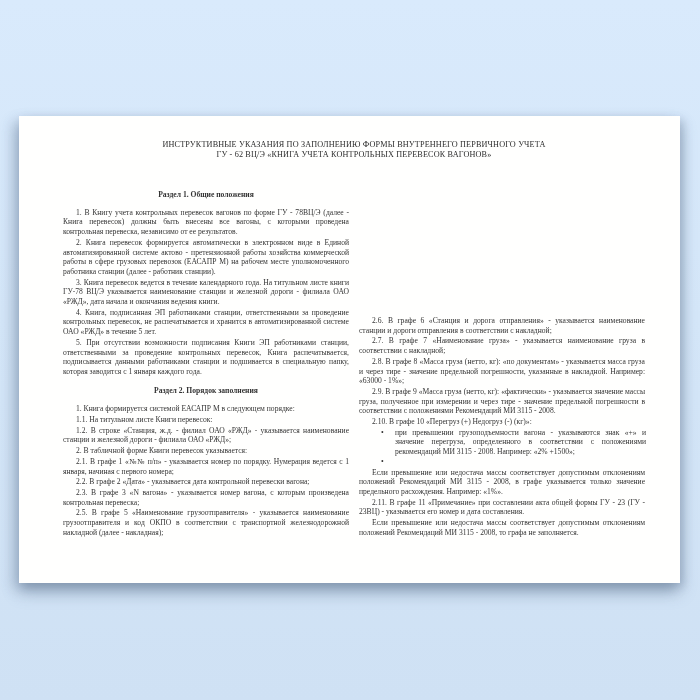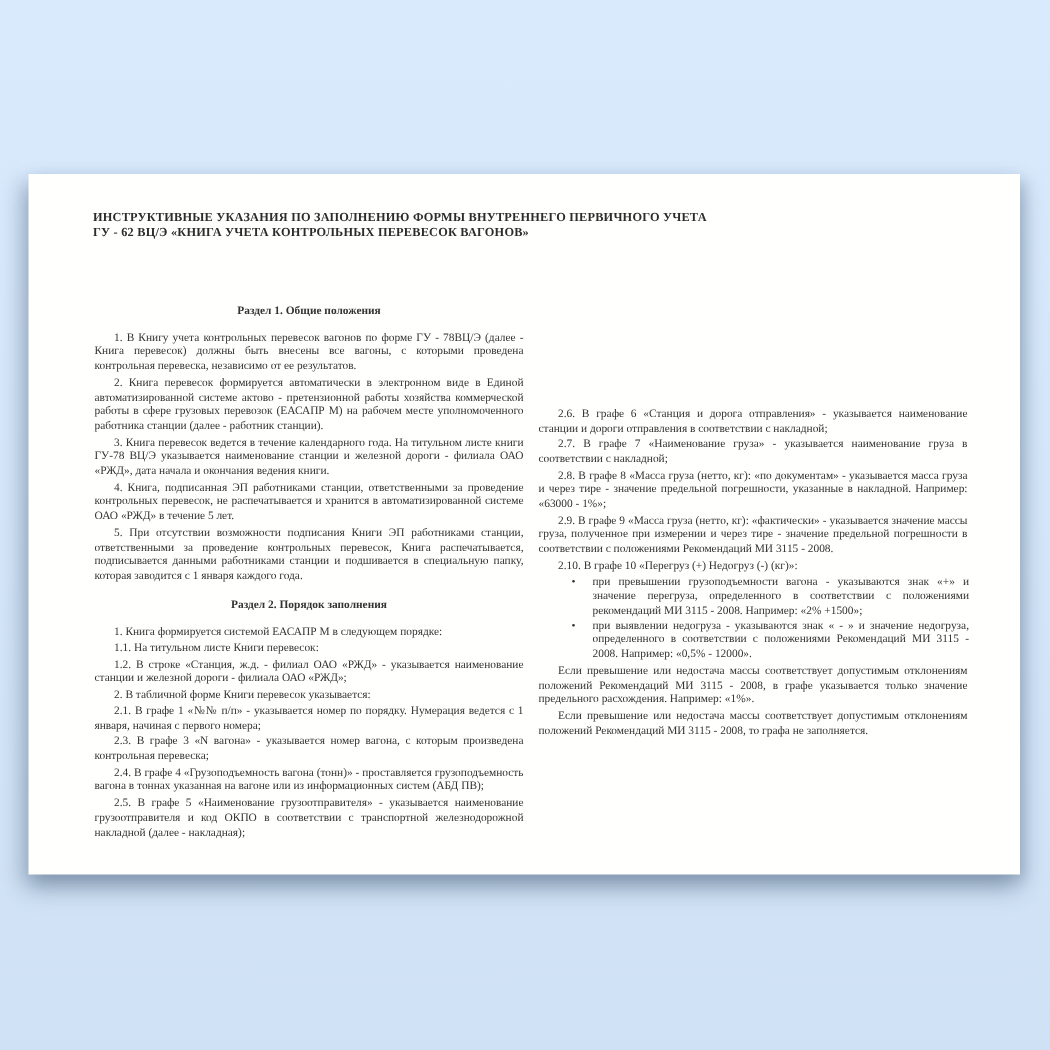--- a/index.html
+++ b/index.html
@@ -15,32 +15,32 @@
     left: 19px; top: 116px;
     width: 661px; height: 467px;
     background: #fffffe;
     box-sizing: border-box;
     padding: 24px 34px 0 43px;
     box-shadow: 0 9px 15px rgba(98, 119, 146, 0.45),
                 -6px 6px 12px rgba(98, 119, 146, 0.28),
                 4px 4px 8px rgba(98, 119, 146, 0.25);
   }
   .doc-title {
-    text-align: left;
-    font-weight: bold;
+    text-align: center;
+    font-weight: normal;
     font-size: 8.2px;
     line-height: 10px;
     letter-spacing: 0.15px;
     color: #2c2c2c;
-    margin-bottom: 42px;
+    margin-bottom: 30px;
   }
   .columns {
     display: flex;
     gap: 8px;
-    align-items: center;
+    align-items: flex-end;
   }
   .col {
     width: 288px;
     font-size: 7.6px;
     line-height: 9.7px;
     color: #333333;
     text-align: justify;
   }
   .col p {
     margin: 1px;
@@ -95,41 +95,41 @@
       <p>3. Книга перевесок ведется в течение календарного года. На титульном листе книги ГУ-78 ВЦ/Э указывается наименование станции и железной дороги - филиала ОАО «РЖД», дата начала и окончания ведения книги.</p>
       <p>4. Книга, подписанная ЭП работниками станции, ответственными за проведение контрольных перевесок, не распечатывается и хранится в автоматизированной системе ОАО «РЖД» в течение 5 лет.</p>
       <p>5. При отсутствии возможности подписания Книги ЭП работниками станции, ответственными за проведение контрольных перевесок, Книга распечатывается, подписывается данными работниками станции и подшивается в специальную папку, которая заводится с 1 января каждого года.</p>
 
       <p class="section-heading second">Раздел 2. Порядок заполнения</p>
       <p>1. Книга формируется системой ЕАСАПР М в следующем порядке:</p>
       <p>1.1. На титульном листе Книги перевесок:</p>
       <p>1.2. В строке «Станция, ж.д. - филиал ОАО «РЖД» - указывается наименование станции и железной дороги - филиала ОАО «РЖД»;</p>
       <p>2. В табличной форме Книги перевесок указывается:</p>
       <p>2.1. В графе 1 «№№ п/п» - указывается номер по порядку. Нумерация ведется с 1 января, начиная с первого номера;</p>
+      <p>2.2. В графе 2 «Дата» - указывается дата контрольной перевески вагона;</p>
       <p>2.3. В графе 3 «N вагона» - указывается номер вагона, с которым произведена контрольная перевеска;</p>
-      <p>2.4. В графе 4 «Грузоподъемность вагона (тонн)» - проставляется грузоподъемность вагона в тоннах указанная на вагоне или из информационных систем (АБД ПВ);</p>
       <p>2.5. В графе 5 «Наименование грузоотправителя» - указывается наименование грузоотправителя и код ОКПО в соответствии с транспортной железнодорожной накладной (далее - накладная);</p>
     </div>
 
     <div class="col">
       <p>2.6. В графе 6 «Станция и дорога отправления» - указывается наименование станции и дороги отправления в соответствии с накладной;</p>
       <p>2.7. В графе 7 «Наименование груза» - указывается наименование груза в соответствии с накладной;</p>
       <p>2.8. В графе 8 «Масса груза (нетто, кг): «по документам» - указывается масса груза и через тире - значение предельной погрешности, указанные в накладной. Например: «63000 - 1%»;</p>
       <p>2.9. В графе 9 «Масса груза (нетто, кг): «фактически» - указывается значение массы груза, полученное при измерении и через тире - значение предельной погрешности в соответствии с положениями Рекомендаций МИ 3115 - 2008.</p>
       <p>2.10. В графе 10 «Перегруз (+) Недогруз (-) (кг)»:</p>
 
       <ul class="bullets">
         <li>
           <span class="marker">•</span>
           <span class="btext">при превышении грузоподъемности вагона - указываются знак «+» и значение перегруза, определенного в соответствии с положениями рекомендаций МИ 3115 - 2008. Например: «2% +1500»;</span>
         </li>
         <li>
           <span class="marker">•</span>
-          <span class="btext">при выявлении недогруза - указываются знак « - » и значение недогруза, определенного в соответствии с положениями Рекомендаций МИ 3115 - 2008. Например: «0,5% - 12000».</span>
         </li>
       </ul>
 
       <p>Если превышение или недостача массы соответствует допустимым отклонениям положений Рекомендаций МИ 3115 - 2008, в графе указывается только значение предельного расхождения. Например: «1%».</p>
+      <p>2.11. В графе 11 «Примечание» при составлении акта общей формы ГУ - 23 (ГУ - 23ВЦ) - указывается его номер и дата составления.</p>
       <p>Если превышение или недостача массы соответствует допустимым отклонениям положений Рекомендаций МИ 3115 - 2008, то графа не заполняется.</p>
     </div>
 
   </div>
 </div>
 
 </body></html>

